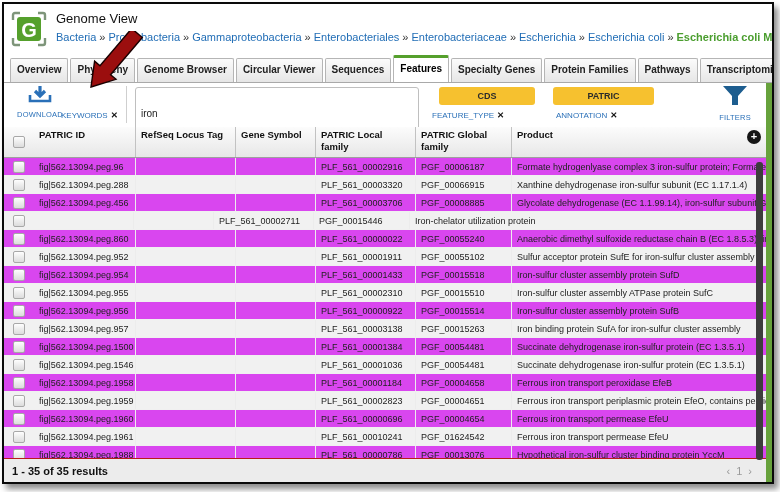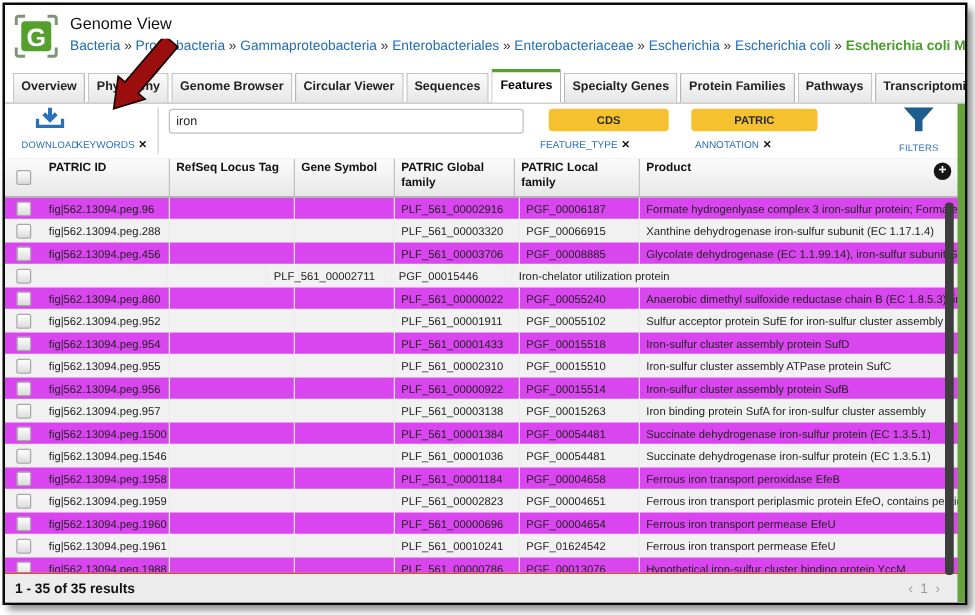--- a/index.html
+++ b/index.html
@@ -26,21 +26,21 @@
   .tab.active{background:#fff;border-top:3px solid #55a02c;height:27px;line-height:22px;color:#000;}
 
   
   .filterbar{position:absolute;left:0;top:79px;right:0;height:44px;background:#fff;border-bottom:1px solid #c9c9c9;}
   .dl-block{position:absolute;left:10px;top:3px;width:52px;text-align:center;cursor:pointer;}
   .blue-label{font-size:7.5px;color:#2a70b8;letter-spacing:.2px;margin-top:2px;}
   .v-divider{position:absolute;left:122px;top:3px;bottom:4px;border-left:1px solid #cfcfcf;}
   .kw-label{position:absolute;left:57px;top:27px;font-size:8px;color:#2a70b8;white-space:nowrap;}
   .facet-x{color:#111;font-weight:bold;font-size:8.5px;margin-left:3px;cursor:pointer;}
   .search-input{position:absolute;left:131px;top:4px;width:272px;height:16px;border:1px solid #bfbfbf;border-radius:3px;
-                font-size:10px;padding:1px 5px;font-family:"Liberation Sans",sans-serif;color:#222;}
+                font-size:10px;padding:17px 5px;font-family:"Liberation Sans",sans-serif;color:#222;}
   .chip{position:absolute;top:4px;height:18px;line-height:18px;text-align:center;background:#f6c12f;
         border-radius:3px;font-size:9px;font-weight:bold;color:#2b2b2b;cursor:pointer;}
   .chip-cds{left:435px;width:96px;}
   .chip-patric{left:549px;width:101px;}
   .facet-label{position:absolute;top:27px;font-size:8px;color:#2a70b8;white-space:nowrap;}
   .fl-ft{left:428px;} .fl-an{left:552px;text-align:right;}
   .filters-block{position:absolute;right:14px;top:2px;width:46px;text-align:center;cursor:pointer;}
 
   
   .grid{position:absolute;left:0;top:123px;right:0;bottom:24px;overflow:hidden;}
@@ -138,22 +138,22 @@
 
   <div class="grid">
     <div class="tr grid-head" id="gridhead">
       <div class="th c-check">
         <span class="cbx"></span>
       </div>
 
       <div class="th c-id">PATRIC ID</div>
         <div class="th c-ref">RefSeq Locus Tag</div>
         <div class="th c-gene">Gene Symbol</div>
+        <div class="th c-plf">PATRIC Local family</div>
         <div class="th c-pgf">PATRIC Global family</div>
-        <div class="th c-plf">PATRIC Local family</div>
         <div class="th c-prod">Product</div>
         <div class="col-plus">+</div>
     </div>
     <div class="grid-body" id="gridbody">
         <div class="tr">
           <div class="td c-check">
             <span class="cbx"></span>
           </div>
           <div class="td c-id">fig|562.13094.peg.96</div>
           <div class="td c-ref"></div>

